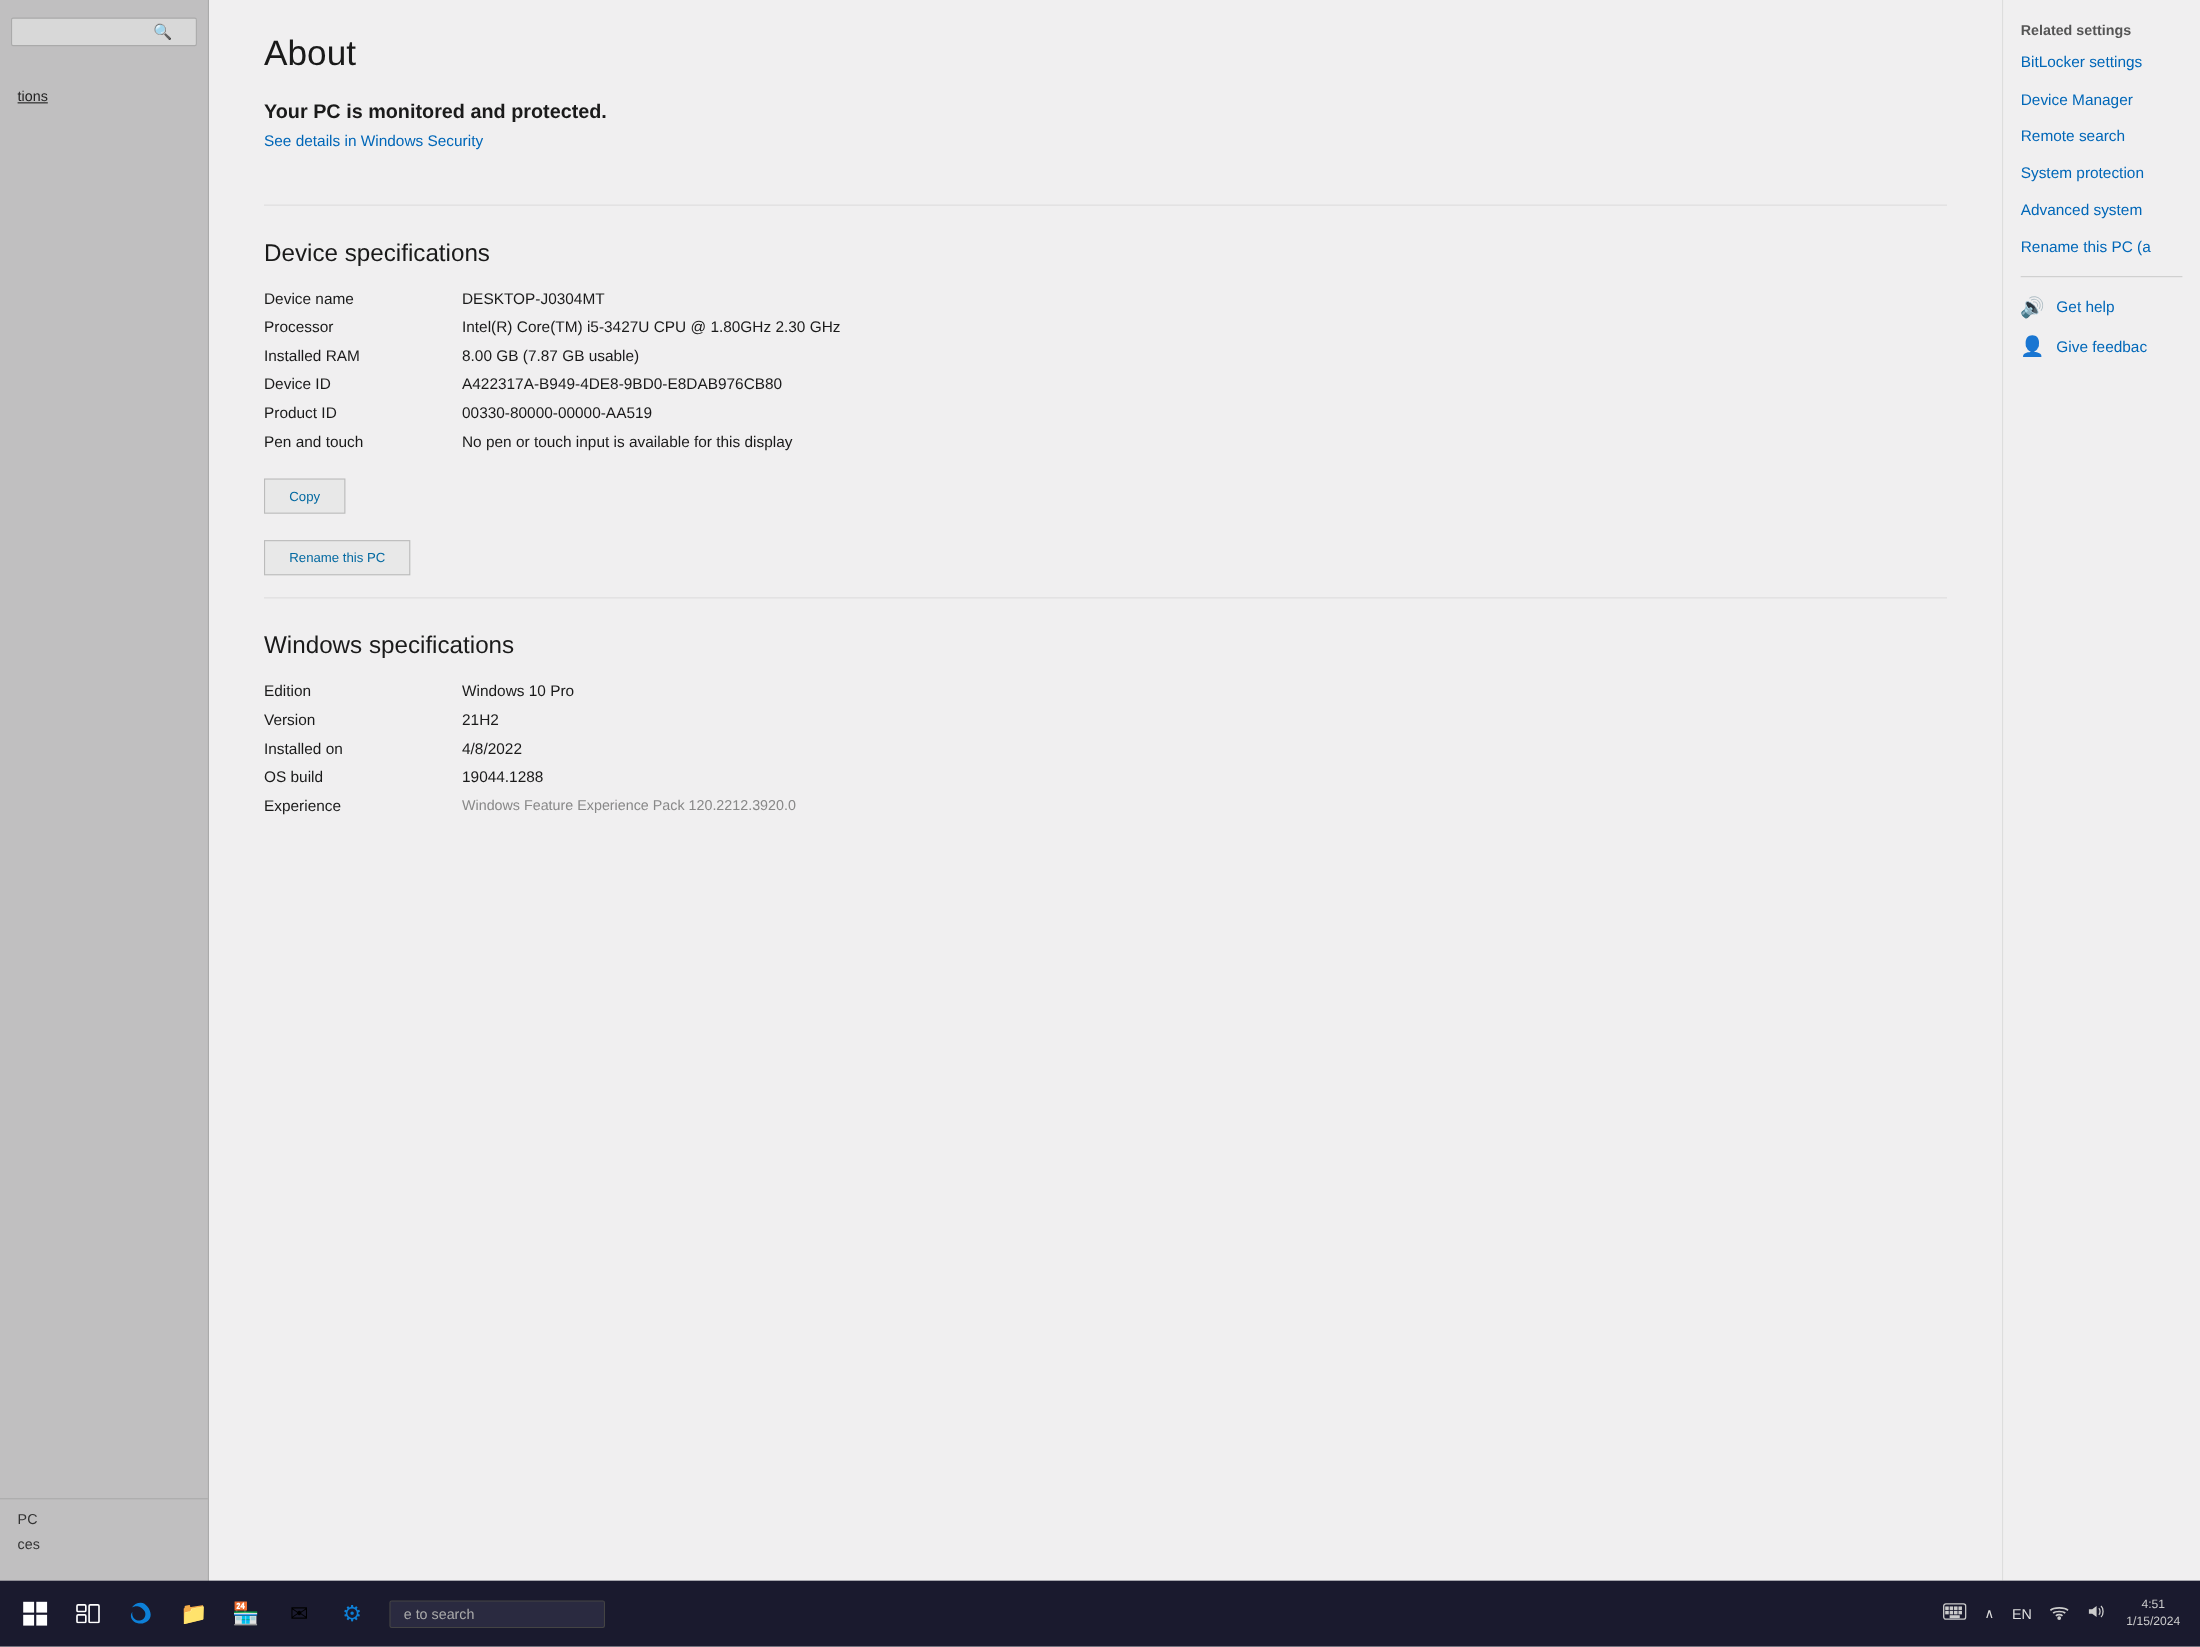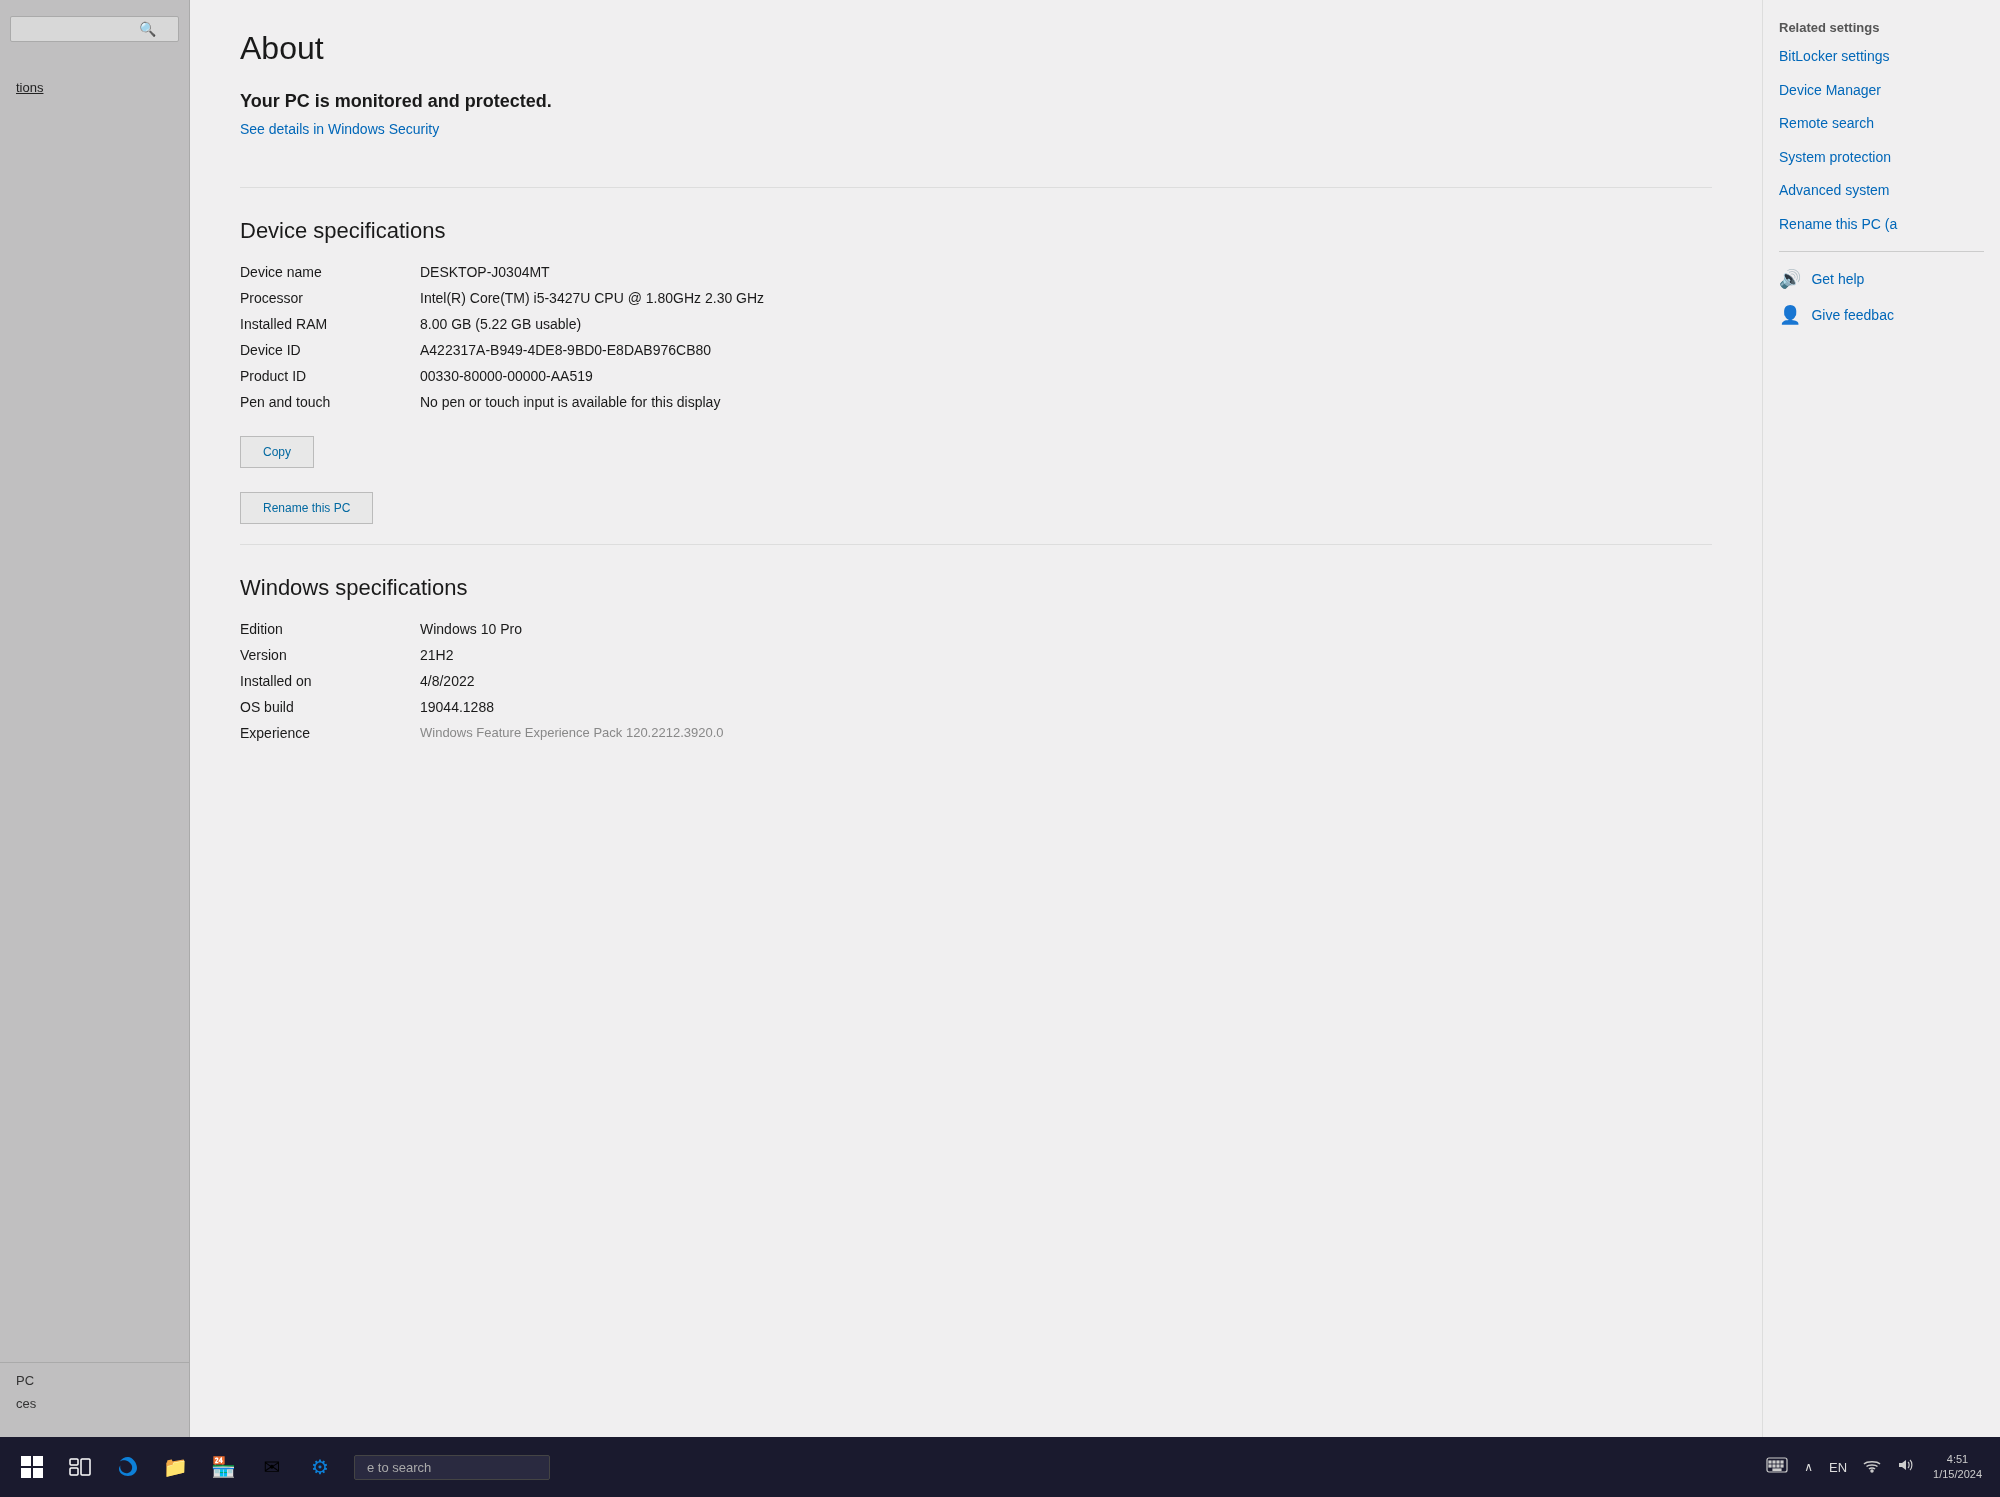--- a/index.html
+++ b/index.html
@@ -148,21 +148,21 @@
     .buttons-row {
       margin-top: 10px;
       display: flex;
       flex-direction: column;
       gap: 8px;
       align-items: flex-start;
     }
 
     
     .right-panel {
-      width: 238px;
+      width: 180px;
       background: #f0eff0;
       padding: 20px 16px;
       border-left: 1px solid #ddd;
     }
 
     .right-section-title {
       font-size: 13px;
       font-weight: 600;
       color: #555;
       margin-bottom: 12px;
@@ -299,21 +299,21 @@
       <div class="spec-row">
         <span class="spec-label">Device name</span>
         <span class="spec-value">DESKTOP-J0304MT</span>
       </div>
       <div class="spec-row">
         <span class="spec-label">Processor</span>
         <span class="spec-value">Intel(R) Core(TM) i5-3427U CPU @ 1.80GHz   2.30 GHz</span>
       </div>
       <div class="spec-row">
         <span class="spec-label">Installed RAM</span>
-        <span class="spec-value">8.00 GB (5.22 GB usable)</span>
+        <span class="spec-value">8.00 GB (7.87 GB usable)</span>
       </div>
       <div class="spec-row">
         <span class="spec-label">Device ID</span>
         <span class="spec-value">A422317A-B949-4DE8-9BD0-E8DAB976CB80</span>
       </div>
       <div class="spec-row">
         <span class="spec-label">Product ID</span>
         <span class="spec-value">00330-80000-00000-AA519</span>
       </div>
       <div class="spec-row">

